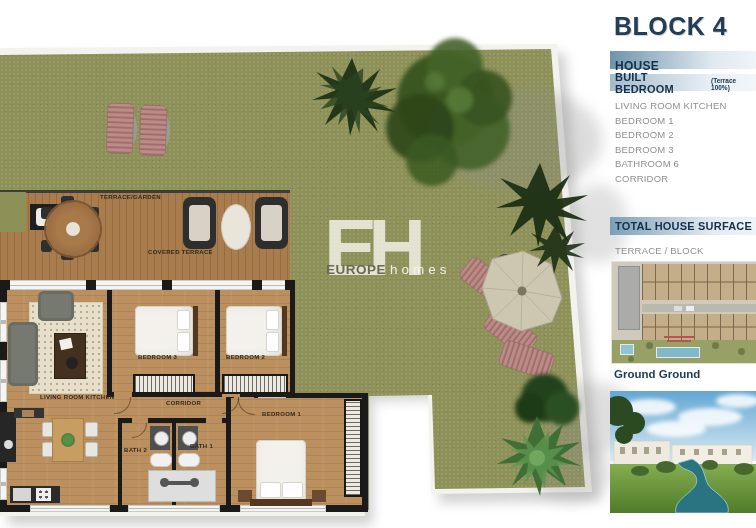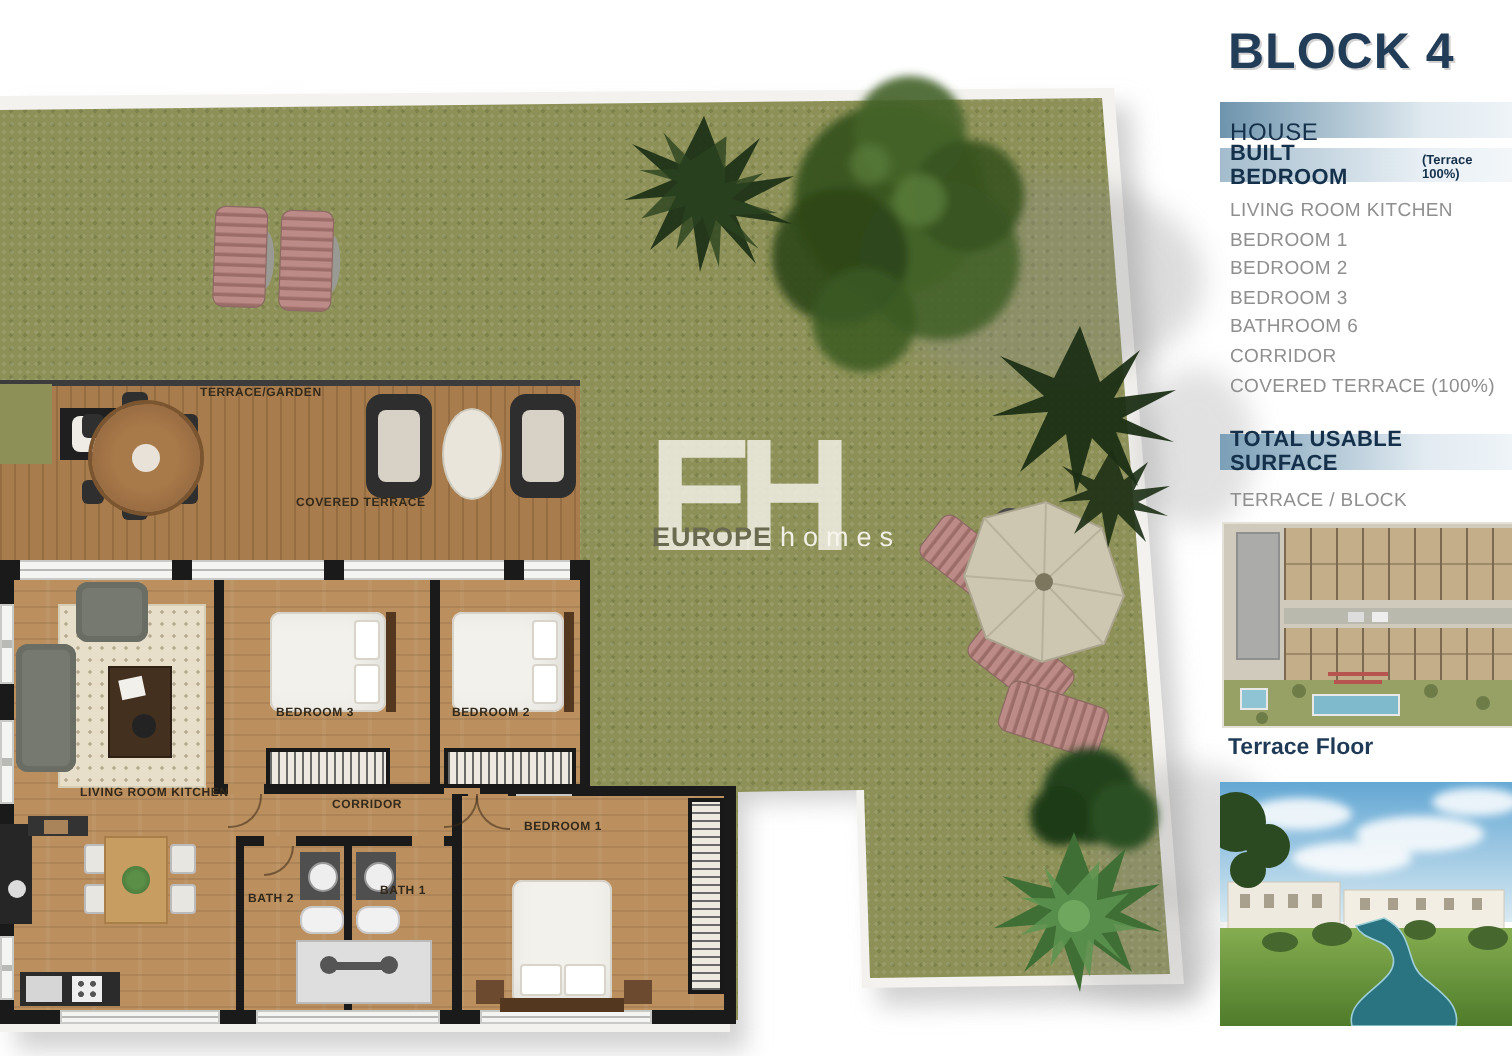--- a/index.html
+++ b/index.html
@@ -42,21 +42,21 @@
   
   .wm-initials{font-size:80px;font-weight:bold;color:rgba(242,240,230,.85);letter-spacing:-9px;line-height:68px;}
   .wm-bold{font-size:13.5px;font-weight:bold;color:#6a6a50;letter-spacing:.5px;}
   .wm-light{font-size:13.5px;color:rgba(248,246,238,.95);letter-spacing:4px;margin-left:4px;}
   
   .panel-title{font-size:25px;font-weight:800;color:#223d58;letter-spacing:.5px;text-shadow:1px 1px 0 rgba(0,0,0,.18);}
   .bar{display:flex;align-items:center;padding-left:5px;box-sizing:border-box;}
   .bar-house{background:linear-gradient(90deg,#6e94ad,#dfe9ef 70%,#eef4f8);}
   .bar-built{background:linear-gradient(90deg,#a3bccd,#e9f0f5 70%,#f2f6f9);}
   .bar-total{background:linear-gradient(90deg,#7b9fb7,#e2ebf1 70%,#eef4f8);}
-  .bar-txt{font-size:12px;font-weight:400;color:#14304a;letter-spacing:.3px;margin-top:12px;}
+  .bar-txt{font-size:12px;font-weight:700;color:#14304a;letter-spacing:.3px;margin-top:12px;}
   .bar-txt-sm{font-size:11px;font-weight:800;color:#14304a;letter-spacing:.2px;}
   .bar-note{font-size:6.5px;font-weight:bold;color:#14304a;margin-left:3px;margin-top:2px;}
   .room-line{font-size:9.5px;color:#8f8f8f;letter-spacing:.2px;height:14.6px;line-height:14.6px;white-space:nowrap;}
   .gray-line{font-size:9.5px;color:#8f8f8f;letter-spacing:.2px;}
   .gf{font-size:11.5px;font-weight:800;color:#1e3a56;}
   
   .thumb{background:#cfcabc;box-shadow:0 0 0 1px #e4e1d7;}
   .unitrow{background-color:#c4ae8a;background-image:repeating-linear-gradient(90deg,#7b6950 0 1px,transparent 1px 13px),
            linear-gradient(transparent 48%,rgba(120,100,70,.5) 48%,rgba(120,100,70,.5) 52%,transparent 52%);}
   .lawn{background:#97a065;}
@@ -311,24 +311,23 @@
       <span class="bar-txt-sm">BUILT BEDROOM</span>
       <span class="bar-note">(Terrace 100%)</span>
     </div>
     <div class="abs" style="left:9px;top:99px;">
       <div class="room-line">LIVING ROOM KITCHEN</div>
       <div class="room-line">BEDROOM 1</div>
       <div class="room-line">BEDROOM 2</div>
       <div class="room-line">BEDROOM 3</div>
       <div class="room-line">BATHROOM 6</div>
       <div class="room-line">CORRIDOR</div>
-      <div class="room-line">COVERED TERRACE (100%)</div>
     </div>
     <div class="abs bar bar-total" style="left:4px;top:217px;width:146px;height:18px;">
-      <span class="bar-txt-sm">TOTAL USABLE SURFACE</span>
+      <span class="bar-txt-sm">TOTAL HOUSE SURFACE</span>
     </div>
     <div class="abs gray-line" style="left:9px;top:245px;">TERRACE / BLOCK</div>
 
     <div class="abs thumb" style="left:6px;top:262px;width:144px;height:101px;">
       <div class="abs" style="left:6px;top:4px;width:22px;height:64px;background:#ababa9;border:1px solid #8f8f8f;box-sizing:border-box;"></div>
       <div class="abs unitrow" style="left:30px;top:2px;width:114px;height:36px;"></div>
       <div class="abs" style="left:30px;top:42px;width:114px;height:8px;background:#b9b9ae;">
         <div class="abs" style="left:32px;top:1.5px;width:8px;height:5px;background:#dddddd;"></div>
         <div class="abs" style="left:44px;top:1.5px;width:8px;height:5px;background:#eeeeee;"></div>
       </div>
@@ -336,21 +335,21 @@
       <div class="abs lawn" style="left:0;top:78px;width:144px;height:23px;"></div>
       <div class="abs" style="left:44px;top:85px;width:44px;height:11px;background:#7fb9cc;border:1px solid #e8e8e8;box-sizing:border-box;"></div>
       <div class="abs" style="left:8px;top:82px;width:14px;height:11px;background:#8ec4d4;border:1px solid #e8e8e8;box-sizing:border-box;"></div>
       <div class="abs" style="left:52px;top:74px;width:30px;height:2px;background:#b85450;"></div>
       <div class="abs" style="left:55px;top:78px;width:24px;height:2px;background:#b85450;"></div>
       <div class="abs treedot" style="left:34px;top:80px;width:7px;height:7px;"></div>
       <div class="abs treedot" style="left:100px;top:80px;width:7px;height:7px;"></div>
       <div class="abs treedot" style="left:126px;top:86px;width:7px;height:7px;"></div>
       <div class="abs treedot" style="left:16px;top:94px;width:6px;height:6px;"></div>
     </div>
-    <div class="abs gf" style="left:8px;top:368px;">Terrace Floor</div>
+    <div class="abs gf" style="left:8px;top:368px;">Ground Ground</div>
 
     <svg class="abs" style="left:4px;top:391px;" width="146" height="122" viewBox="0 0 146 122">
       <defs>
         <linearGradient id="sky" x1="0" y1="0" x2="0" y2="1">
           <stop offset="0" stop-color="#63a7d4"></stop>
             <stop offset="1" stop-color="#d9eaf2"></stop>
         </linearGradient>
         <linearGradient id="lawng" x1="0" y1="0" x2="0" y2="1">
           <stop offset="0" stop-color="#85ad50"></stop>
             <stop offset="1" stop-color="#4f7c2b"></stop>

